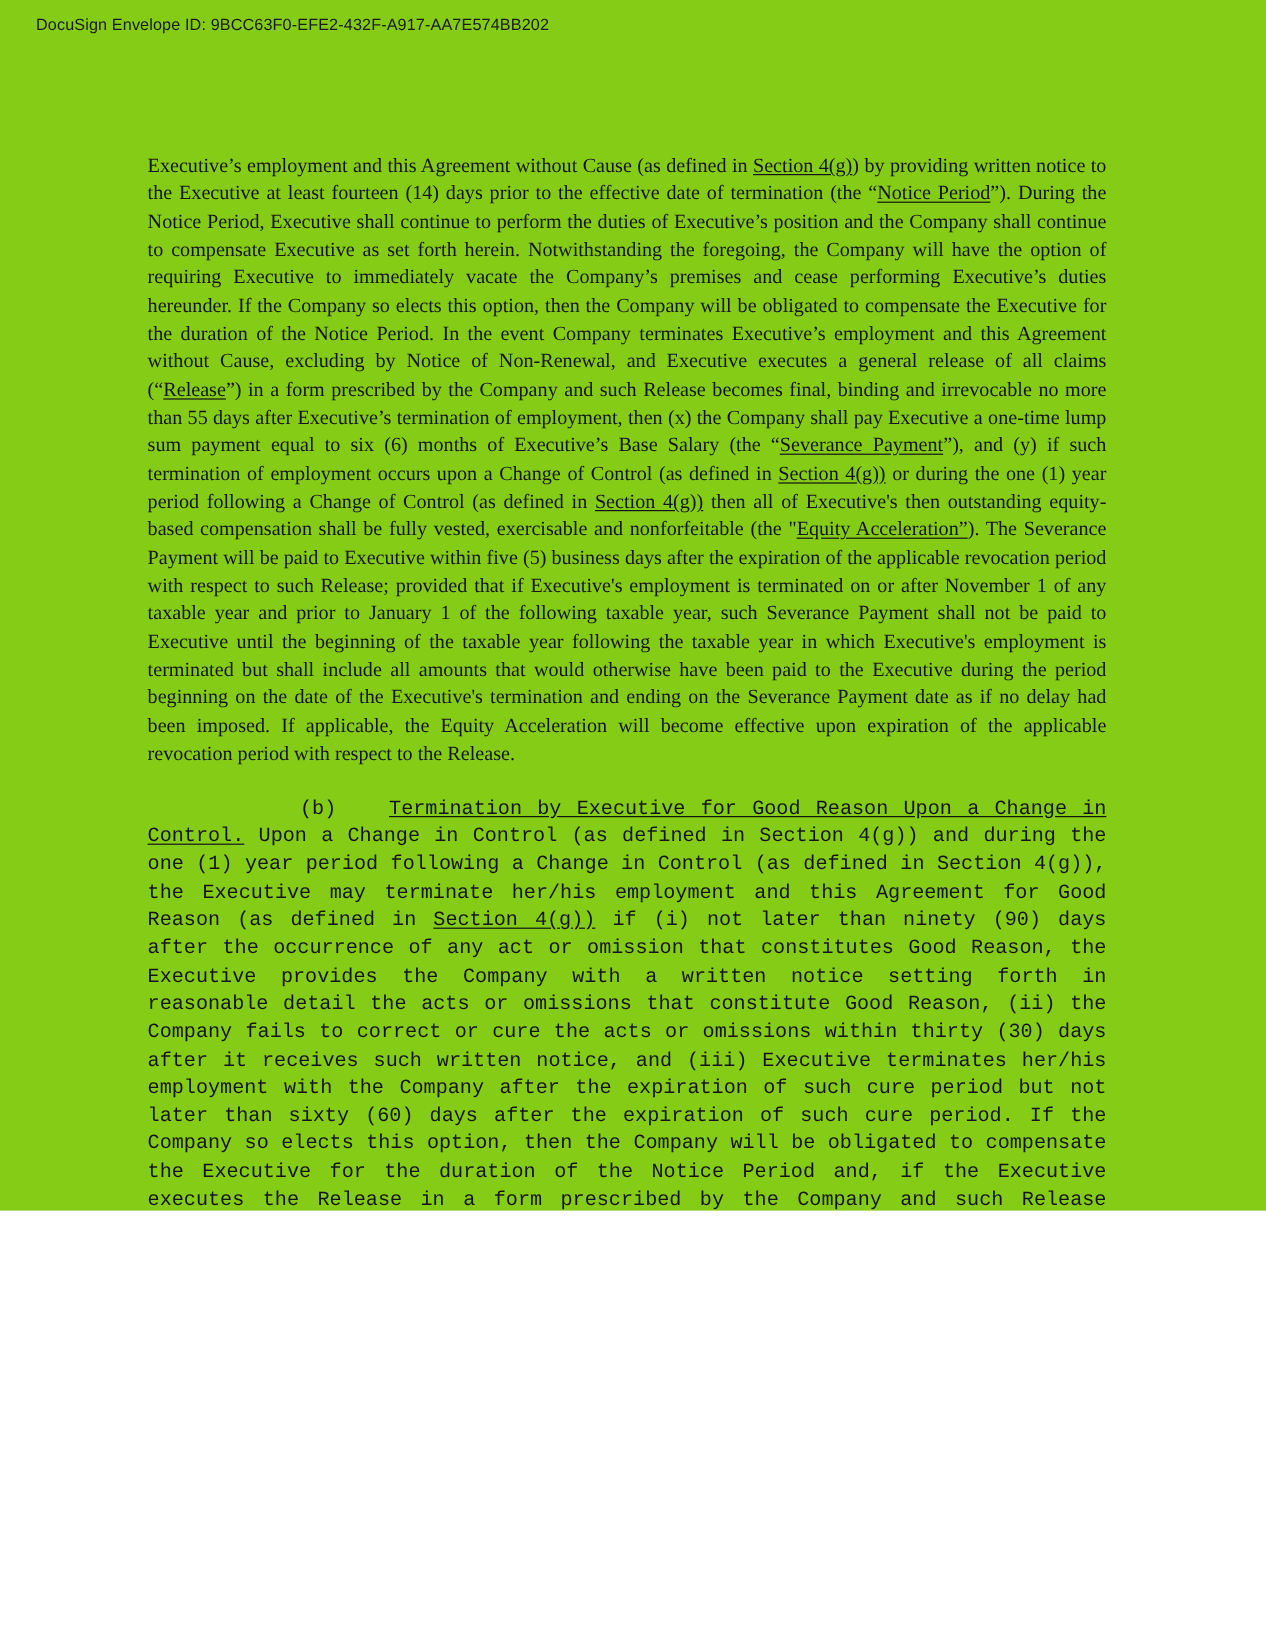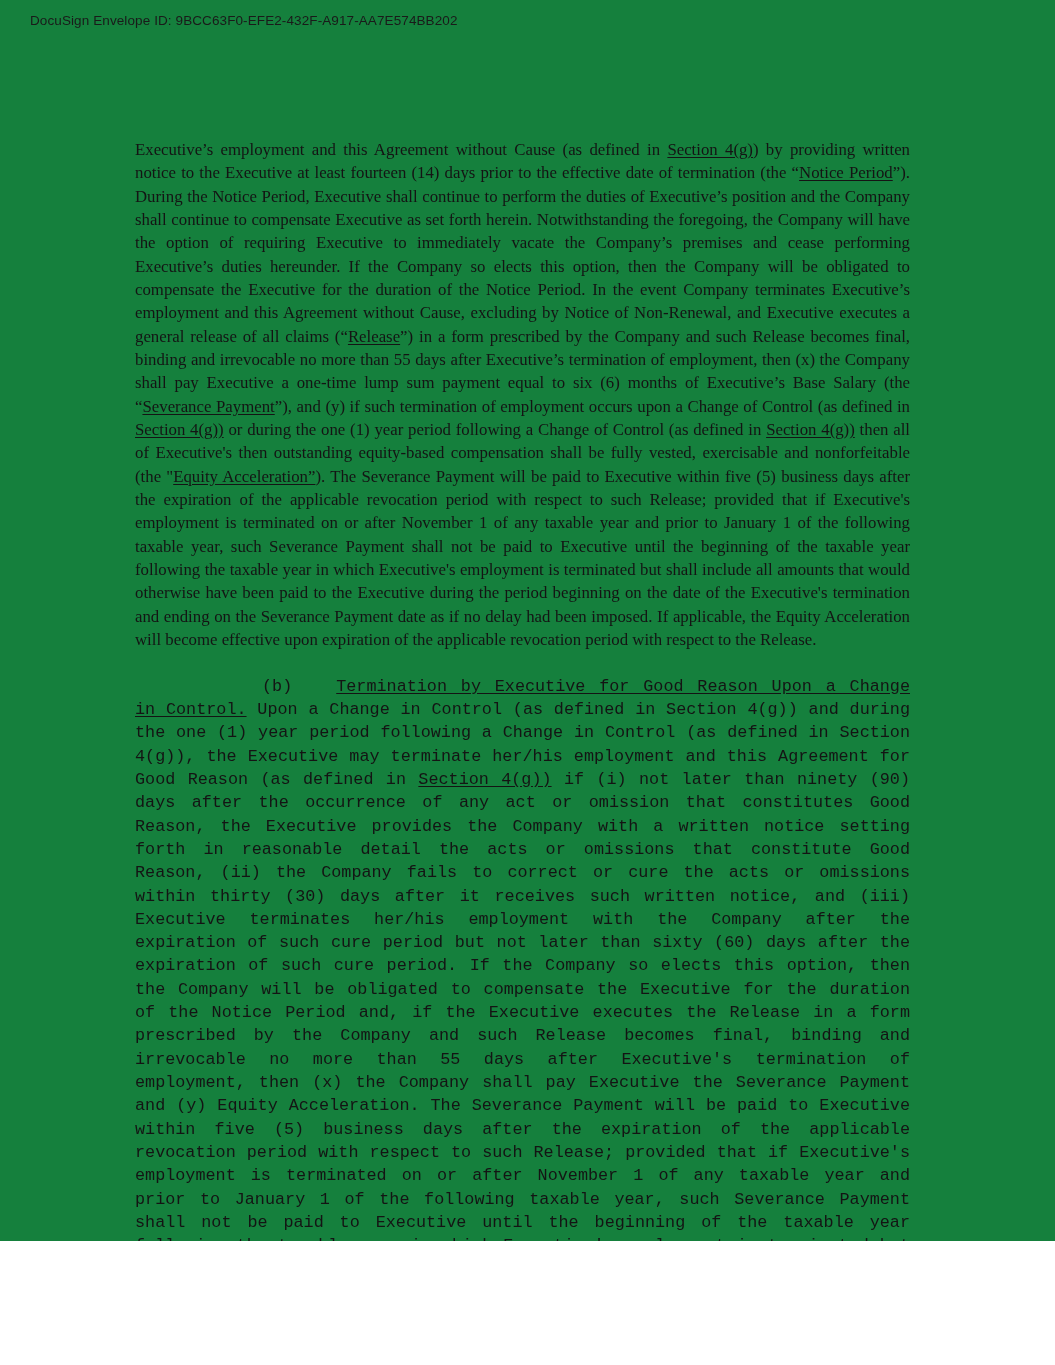--- a/index.html
+++ b/index.html
@@ -3,22 +3,22 @@
 <meta charset="utf-8">
 <style>
   html, body {
     margin: 0;
     padding: 0;
     background: #ffffff;
   }
   .page {
     position: relative;
     width: 1055px;
-    height: 1241px;
-    background: #15803d;
+    height: 1009px;
+    background: #84cc16;
     color: #111111;
     overflow: hidden;
   }
   .doc-header {
     position: absolute;
     left: 30px;
     top: 13px;
     font-family: "Liberation Sans", "DejaVu Sans", sans-serif;
     font-size: 13.5px;
     color: #1a1a1a;
@@ -28,21 +28,21 @@
     position: absolute;
     left: 123px;
     top: 126px;
     width: 799px;
     font-family: "Liberation Serif", "DejaVu Serif", serif;
     font-size: 16.8px;
     line-height: 23.33px;
     color: #141414;
   }
   .para {
-    margin: 12px;
+    margin: 0;
     text-align: justify;
   }
   .para + .para {
     margin-top: 23.33px;
   }
   .para.indent-first {
     text-indent: 127px;
     font-family: Liberation Mono, monospace;
   }
   .u {

